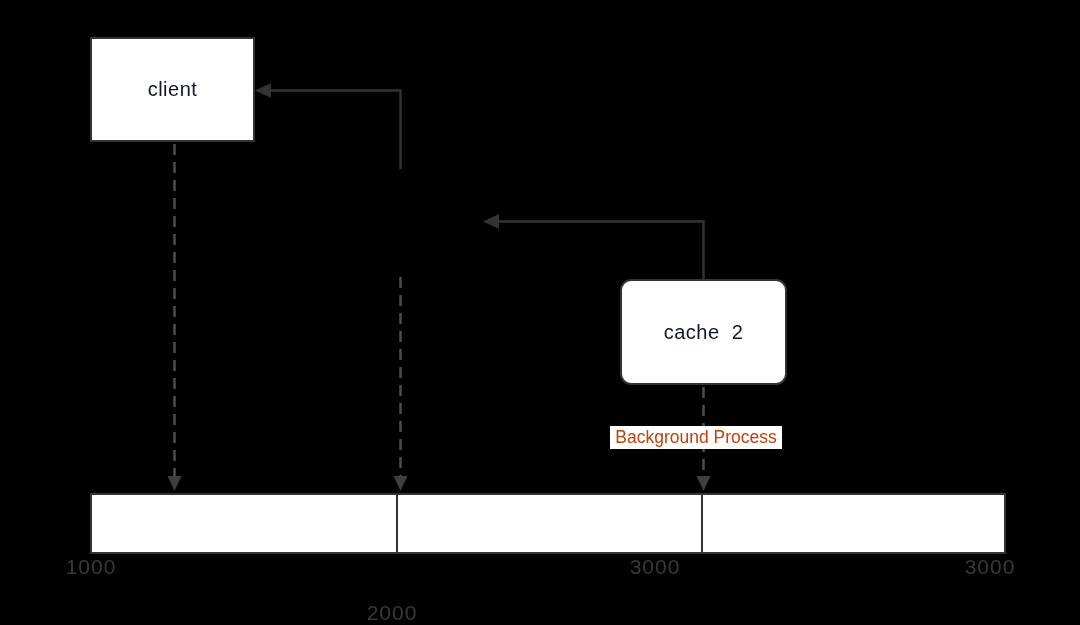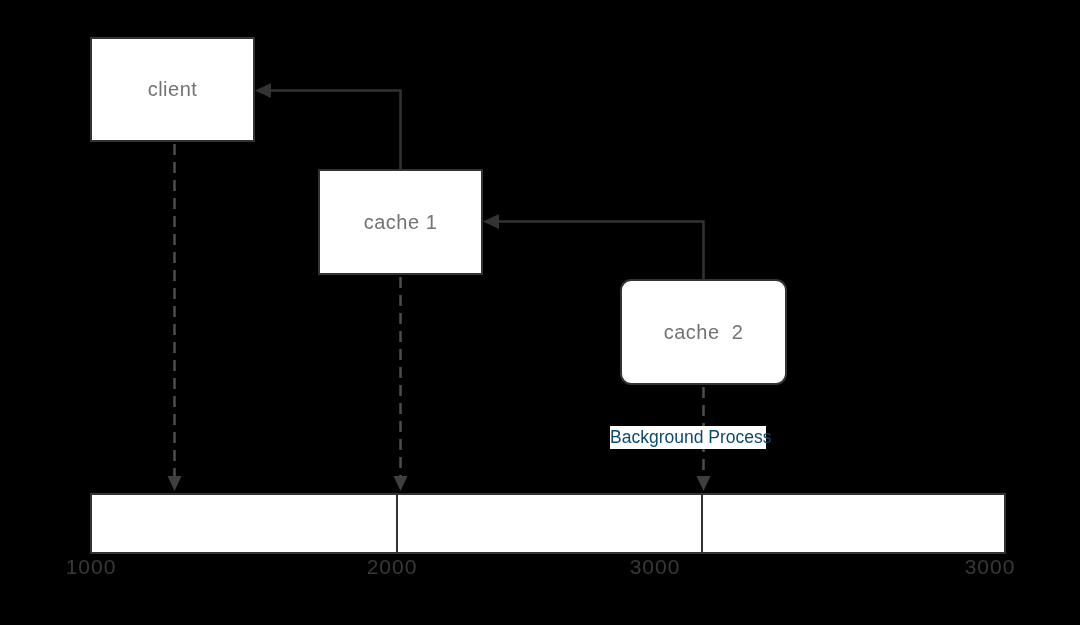--- a/index.html
+++ b/index.html
@@ -27,37 +27,37 @@
     position: absolute;
     background: #ffffff;
     border: 2px solid #333333;
     box-sizing: border-box;
     display: flex;
     align-items: center;
     justify-content: center;
     z-index: 2;
   }
   .node-label {
-    color: #737373;
+    color: #0f172a;
     font-size: 20px;
     white-space: pre;
     letter-spacing: 0.5px;
   }
   .node-client  { left: 90px;  top: 37px;  width: 165px; height: 105px; }
   .node-cache1  { left: 318px; top: 169px; width: 165px; height: 106px; }
   .node-cache2  { left: 620px; top: 279px; width: 167px; height: 106px; border-radius: 11px; }
 
   .bg-process {
     position: absolute;
     left: 610px;
     top: 426px;
-    width: 156px;
+    width: 172px;
     height: 23px;
     background: #ffffff;
-    color: #0c4a6e;
+    color: #c2410c;
     font-size: 17.5px;
     line-height: 23px;
     text-align: center;
     white-space: pre;
     z-index: 3;
   }
 
   .timeline-bar {
     position: absolute;
     left: 90px;
@@ -82,21 +82,21 @@
   .tick-label {
     position: absolute;
     top: 555px;
     transform: translateX(-50%);
     color: #383838;
     font-size: 21px;
     letter-spacing: 1px;
     z-index: 2;
   }
   .tick-1000 { left: 91px; }
-  .tick-2000 { left: 392px; }
+  .tick-2000 { left: 392px; margin-top: 46px; }
   .tick-3000 { left: 655px; }
   .tick-4000 { left: 990px; }
 </style>
 </head>
 <body>
 
 <div class="canvas">
 
   <svg class="connectors" viewBox="0 0 1080 625" xmlns="http://www.w3.org/2000/svg">
 
@@ -113,23 +113,20 @@
     <polygon points="400.5,491 393.5,476 407.5,476" fill="#3f3f3f"></polygon>
 
     <path d="M703.5,387 L703.5,477" fill="none" stroke="#4d4d4d" stroke-width="2.5" stroke-dasharray="11 7"></path>
     <polygon points="703.5,491 696.5,476 710.5,476" fill="#3f3f3f"></polygon>
   </svg>
 
   <div class="node node-client">
     <span class="node-label">client</span>
   </div>
 
-  <div class="node node-cache1">
-    <span class="node-label">cache 1</span>
-  </div>
 
   <div class="node node-cache2">
     <span class="node-label">cache  2</span>
   </div>
 
   <div class="bg-process">Background Process</div>
 
   <div class="timeline-bar">
     <div class="timeline-divider divider-2000"></div>
     <div class="timeline-divider divider-3000"></div>

